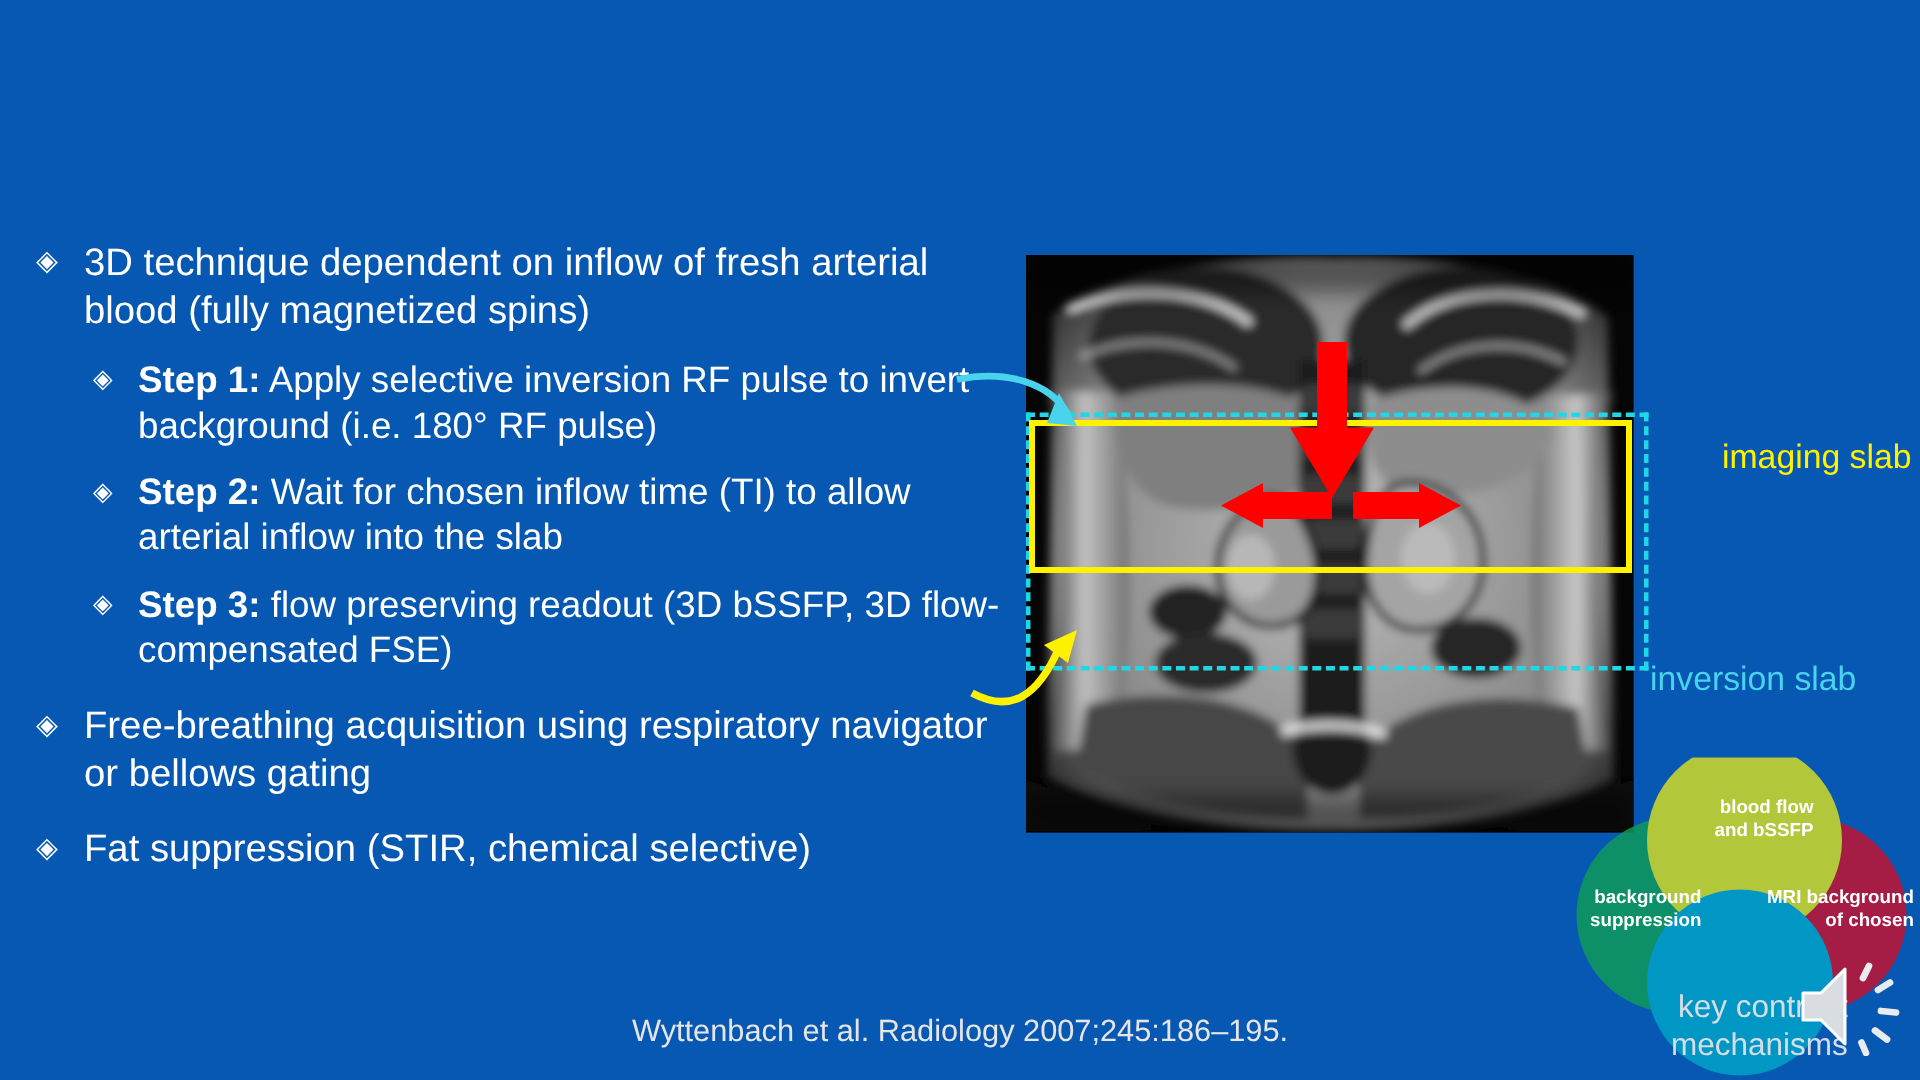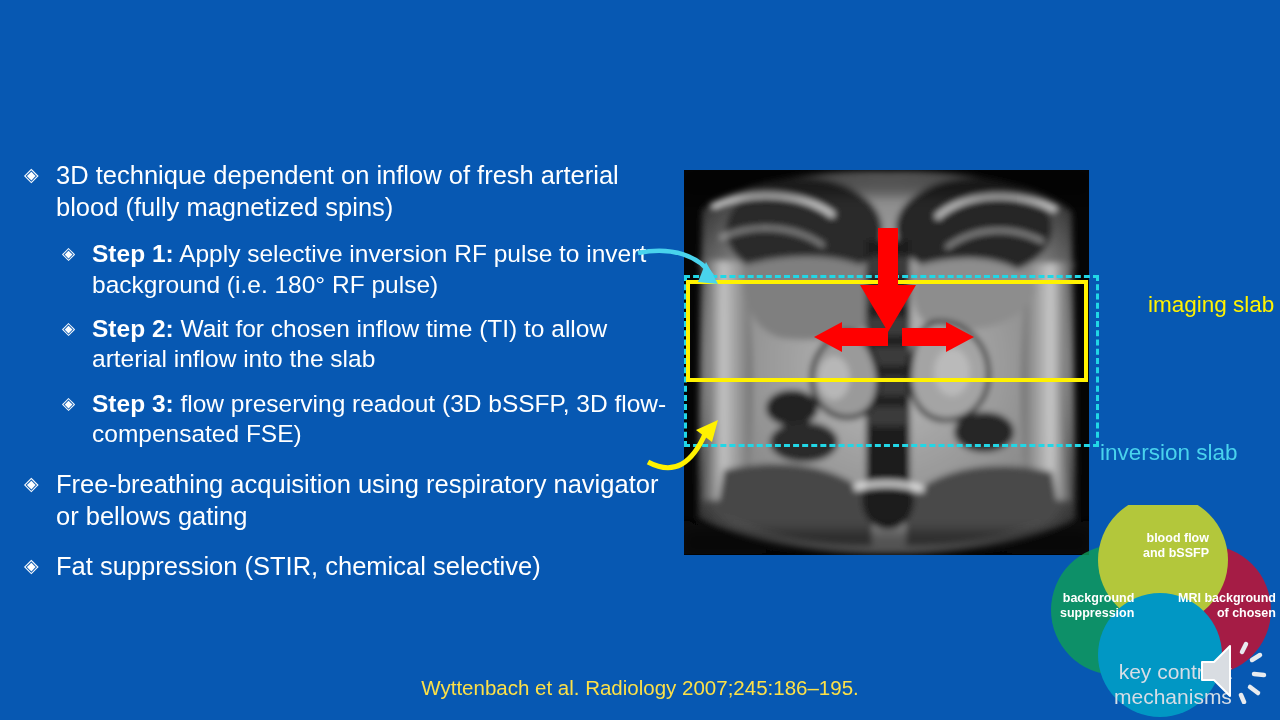--- a/index.html
+++ b/index.html
@@ -58,21 +58,21 @@
     position:absolute;left:1100px;top:440px;
     font-size:22.5px;color:#49D3ED;white-space:nowrap;
   }
 
   
   .overlay{position:absolute;inset:0;pointer-events:none;}
 
   
   .citation{
     position:absolute;left:0;top:676px;width:1280px;text-align:center;
-    font-size:20.5px;color:#fde047;
+    font-size:20.5px;color:#e5e5e5;
   }
 
   
   .venn{position:absolute;left:1038px;top:505px;width:242px;height:215px;}
   .venn svg{display:block;}
   .venn-lbl{position:absolute;color:#ffffff;font-weight:bold;font-size:12.5px;
             text-align:right;line-height:1.18;white-space:nowrap;}
   .vl-flow{left:105px;top:26px;}
   .vl-bg{left:22px;top:86px;}
   .vl-mri{left:140px;top:86px;}

